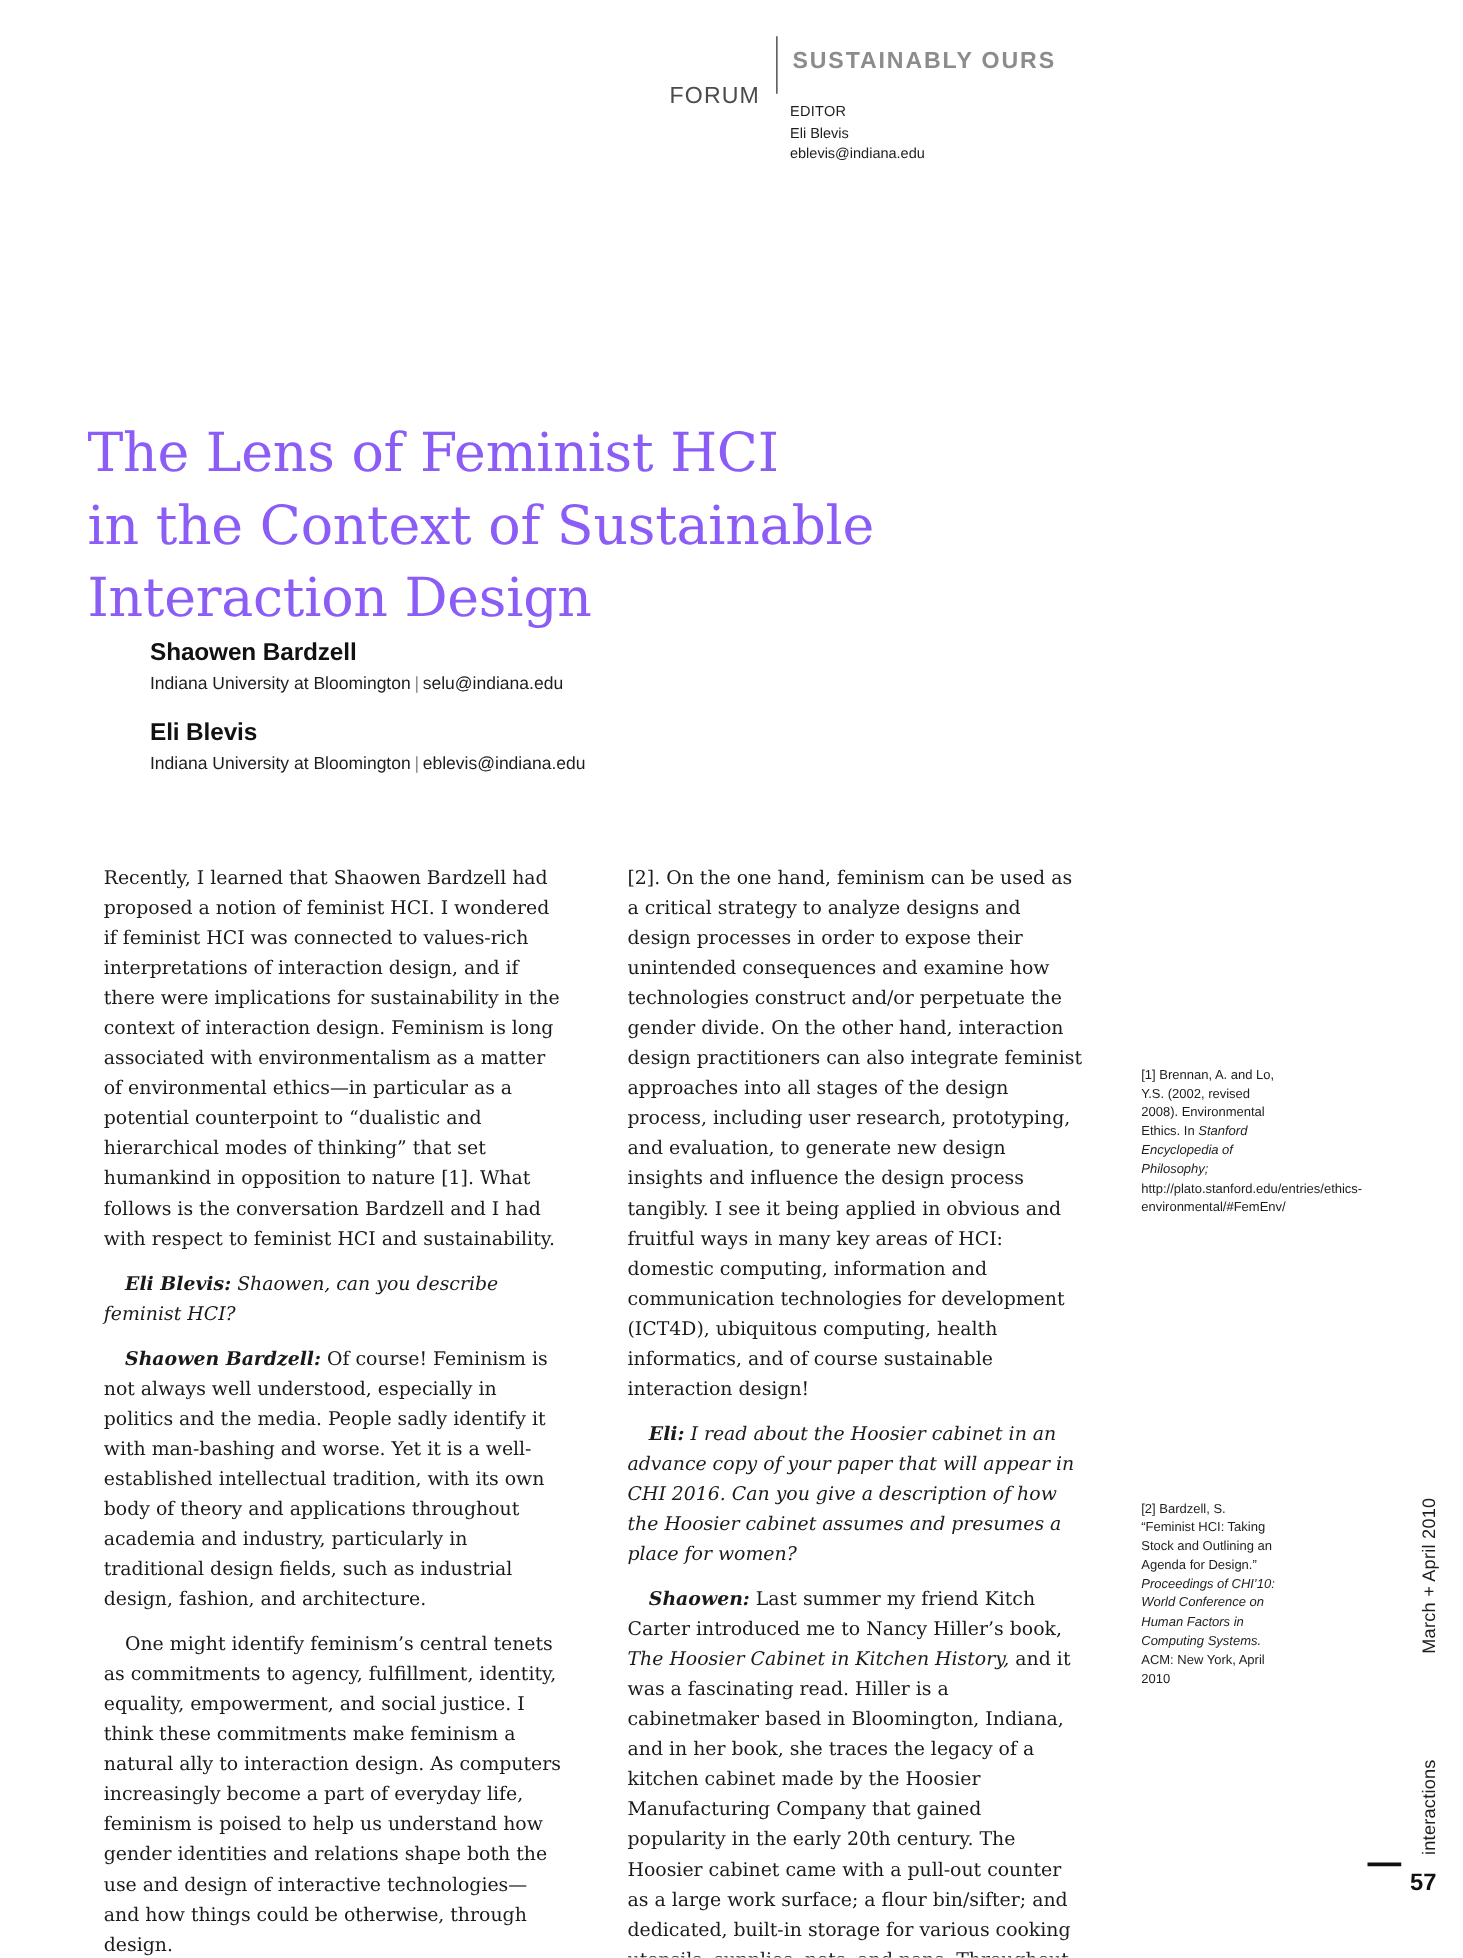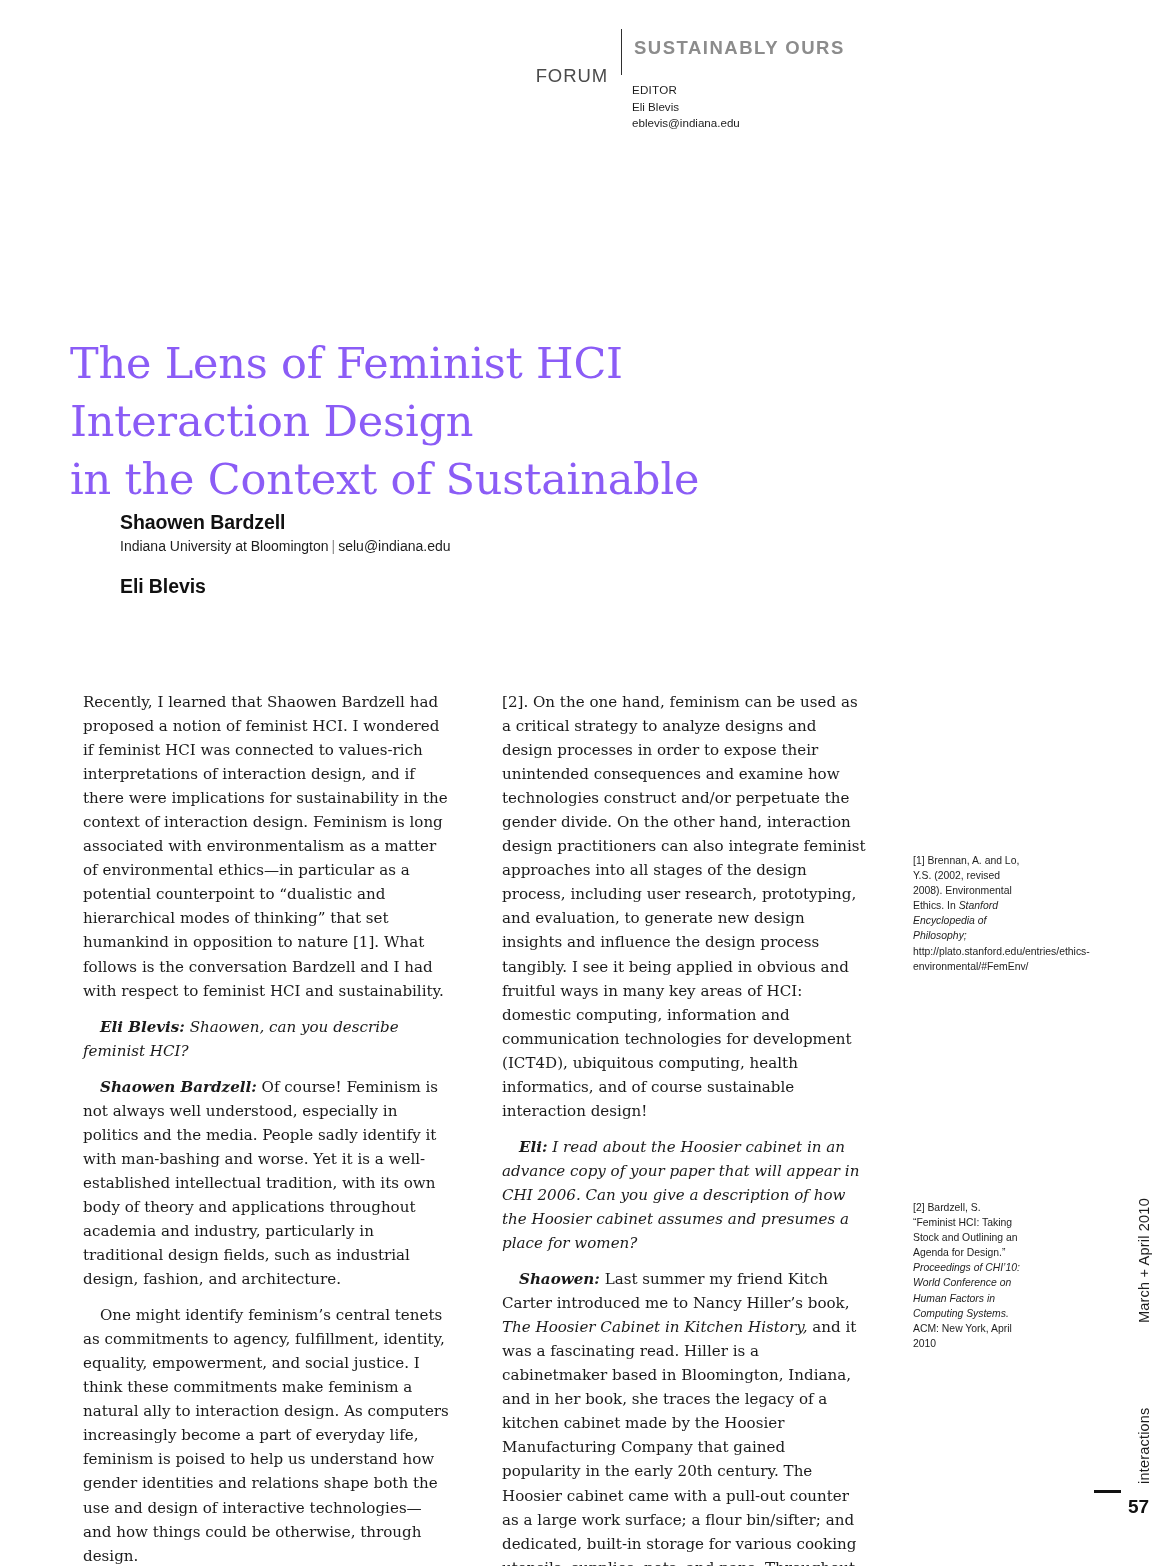--- a/index.html
+++ b/index.html
@@ -190,45 +190,46 @@
 </div>
 
 <div class="editor-block">
   <div class="editor-label">EDITOR</div>
   <div>Eli Blevis</div>
   <div>eblevis@indiana.edu</div>
 </div>
 
 <h1 class="article-title">
   <span class="tl">The Lens of Feminist HCI</span>
+  <span class="tl">in the Context of Sustainable</span>
   <span class="tl">Interaction Design</span>
-  <span class="tl">in the Context of Sustainable</span>
 </h1>
 
 <div class="authors">
   <div class="author-block">
     <div class="author-name">Shaowen Bardzell</div>
     <div class="author-affil"><span>Indiana University at Bloomington</span><span class="sep">|</span><span>selu@indiana.edu</span></div>
   </div>
   <div class="author-block">
     <div class="author-name">Eli Blevis</div>
+    <div class="author-affil"><span>Indiana University at Bloomington</span><span class="sep">|</span><span>eblevis@indiana.edu</span></div>
   </div>
 </div>
 
 <div class="col col-1">
   <p>Recently, I learned that Shaowen Bardzell had proposed a notion of feminist HCI. I wondered if feminist HCI was connected to values-rich interpretations of interaction design, and if there were implications for sustainability in the context of interaction design. Feminism is long associated with environmentalism as a matter of environmental ethics—in particular as a potential counterpoint to “dualistic and hierarchical modes of thinking” that set humankind in opposition to nature [1]. What follows is the conversation Bardzell and I had with respect to feminist HCI and sustainability.</p>
   <p class="ind"><span class="spk">Eli Blevis:</span> <span class="em">Shaowen, can you describe feminist HCI?</span></p>
   <p class="ind"><span class="spk">Shaowen Bardzell:</span><span> Of course! Feminism is not always well understood, especially in politics and the media. People sadly identify it with man-bashing and worse. Yet it is a well-established intellectual tradition, with its own body of theory and applications throughout academia and industry, particularly in traditional design fields, such as industrial design, fashion, and architecture.</span></p>
   <p class="ind">One might identify feminism’s central tenets as commitments to agency, fulfillment, identity, equality, empowerment, and social justice. I think these commitments make feminism a natural ally to interaction design. As computers increasingly become a part of everyday life, feminism is poised to help us understand how gender identities and relations shape both the use and design of interactive technologies—and how things could be otherwise, through design.</p>
   <p class="ind">By “feminist HCI,” I mean the integration of feminist perspectives as a resource for HCI, much like it has been in the past for traditional design</p>
 </div>
 
 <div class="col col-2">
   <p>[2]. On the one hand, feminism can be used as a critical strategy to analyze designs and design processes in order to expose their unintended consequences and examine how technologies construct and/or perpetuate the gender divide. On the other hand, interaction design practitioners can also integrate feminist approaches into all stages of the design process, including user research, prototyping, and evaluation, to generate new design insights and influence the design process tangibly. I see it being applied in obvious and fruitful ways in many key areas of HCI: domestic computing, information and communication technologies for development (ICT4D), ubiquitous computing, health informatics, and of course sustainable interaction design!</p>
-  <p class="ind"><span class="spk">Eli:</span> <span class="em">I read about the Hoosier cabinet in an advance copy of your paper that will appear in CHI 2006. Can you give a description of how the Hoosier cabinet assumes and presumes a place for women?</span></p>
+  <p class="ind"><span class="spk">Eli:</span> <span class="em">I read about the Hoosier cabinet in an advance copy of your paper that will appear in CHI 2016. Can you give a description of how the Hoosier cabinet assumes and presumes a place for women?</span></p>
   <p class="ind"><span class="spk">Shaowen:</span><span> Last summer my friend Kitch Carter introduced me to Nancy Hiller’s book, </span><span class="em">The Hoosier Cabinet in Kitchen History,</span><span> and it was a fascinating read. Hiller is a cabinetmaker based in Bloomington, Indiana, and in her book, she traces the legacy of a kitchen cabinet made by the Hoosier Manufacturing Company that gained popularity in the early 20th century. The Hoosier cabinet came with a pull-out counter as a large work surface; a flour bin/sifter; and dedicated, built-in storage for various cooking utensils, supplies, pots, and pans. Throughout the early 20th century, the cabinet was marketed as the “greatest household help that womankind has ever received at the hands of science,” a design that “makes kitchen work a joy” [3].</span></p>
 </div>
 
 <div class="ref ref-1"><span>[1] Brennan, A. and Lo, Y.S. (2002, revised 2008). Environmental Ethics. In </span><span class="em">Stanford Encyclopedia of Philosophy;</span><span> http://plato.stanford.edu/entries/ethics-environmental/#FemEnv/</span></div>
 
 <div class="ref ref-2"><span>[2] Bardzell, S. “Feminist HCI: Taking Stock and Outlining an Agenda for Design.” </span><span class="em">Proceedings of CHI’10: World Conference on Human Factors in Computing Systems.</span><span> ACM: New York, April 2010</span></div>
 
 <div class="vtext vtext-issue">March + April 2010</div>
 <div class="vtext vtext-mag">interactions</div>
 

